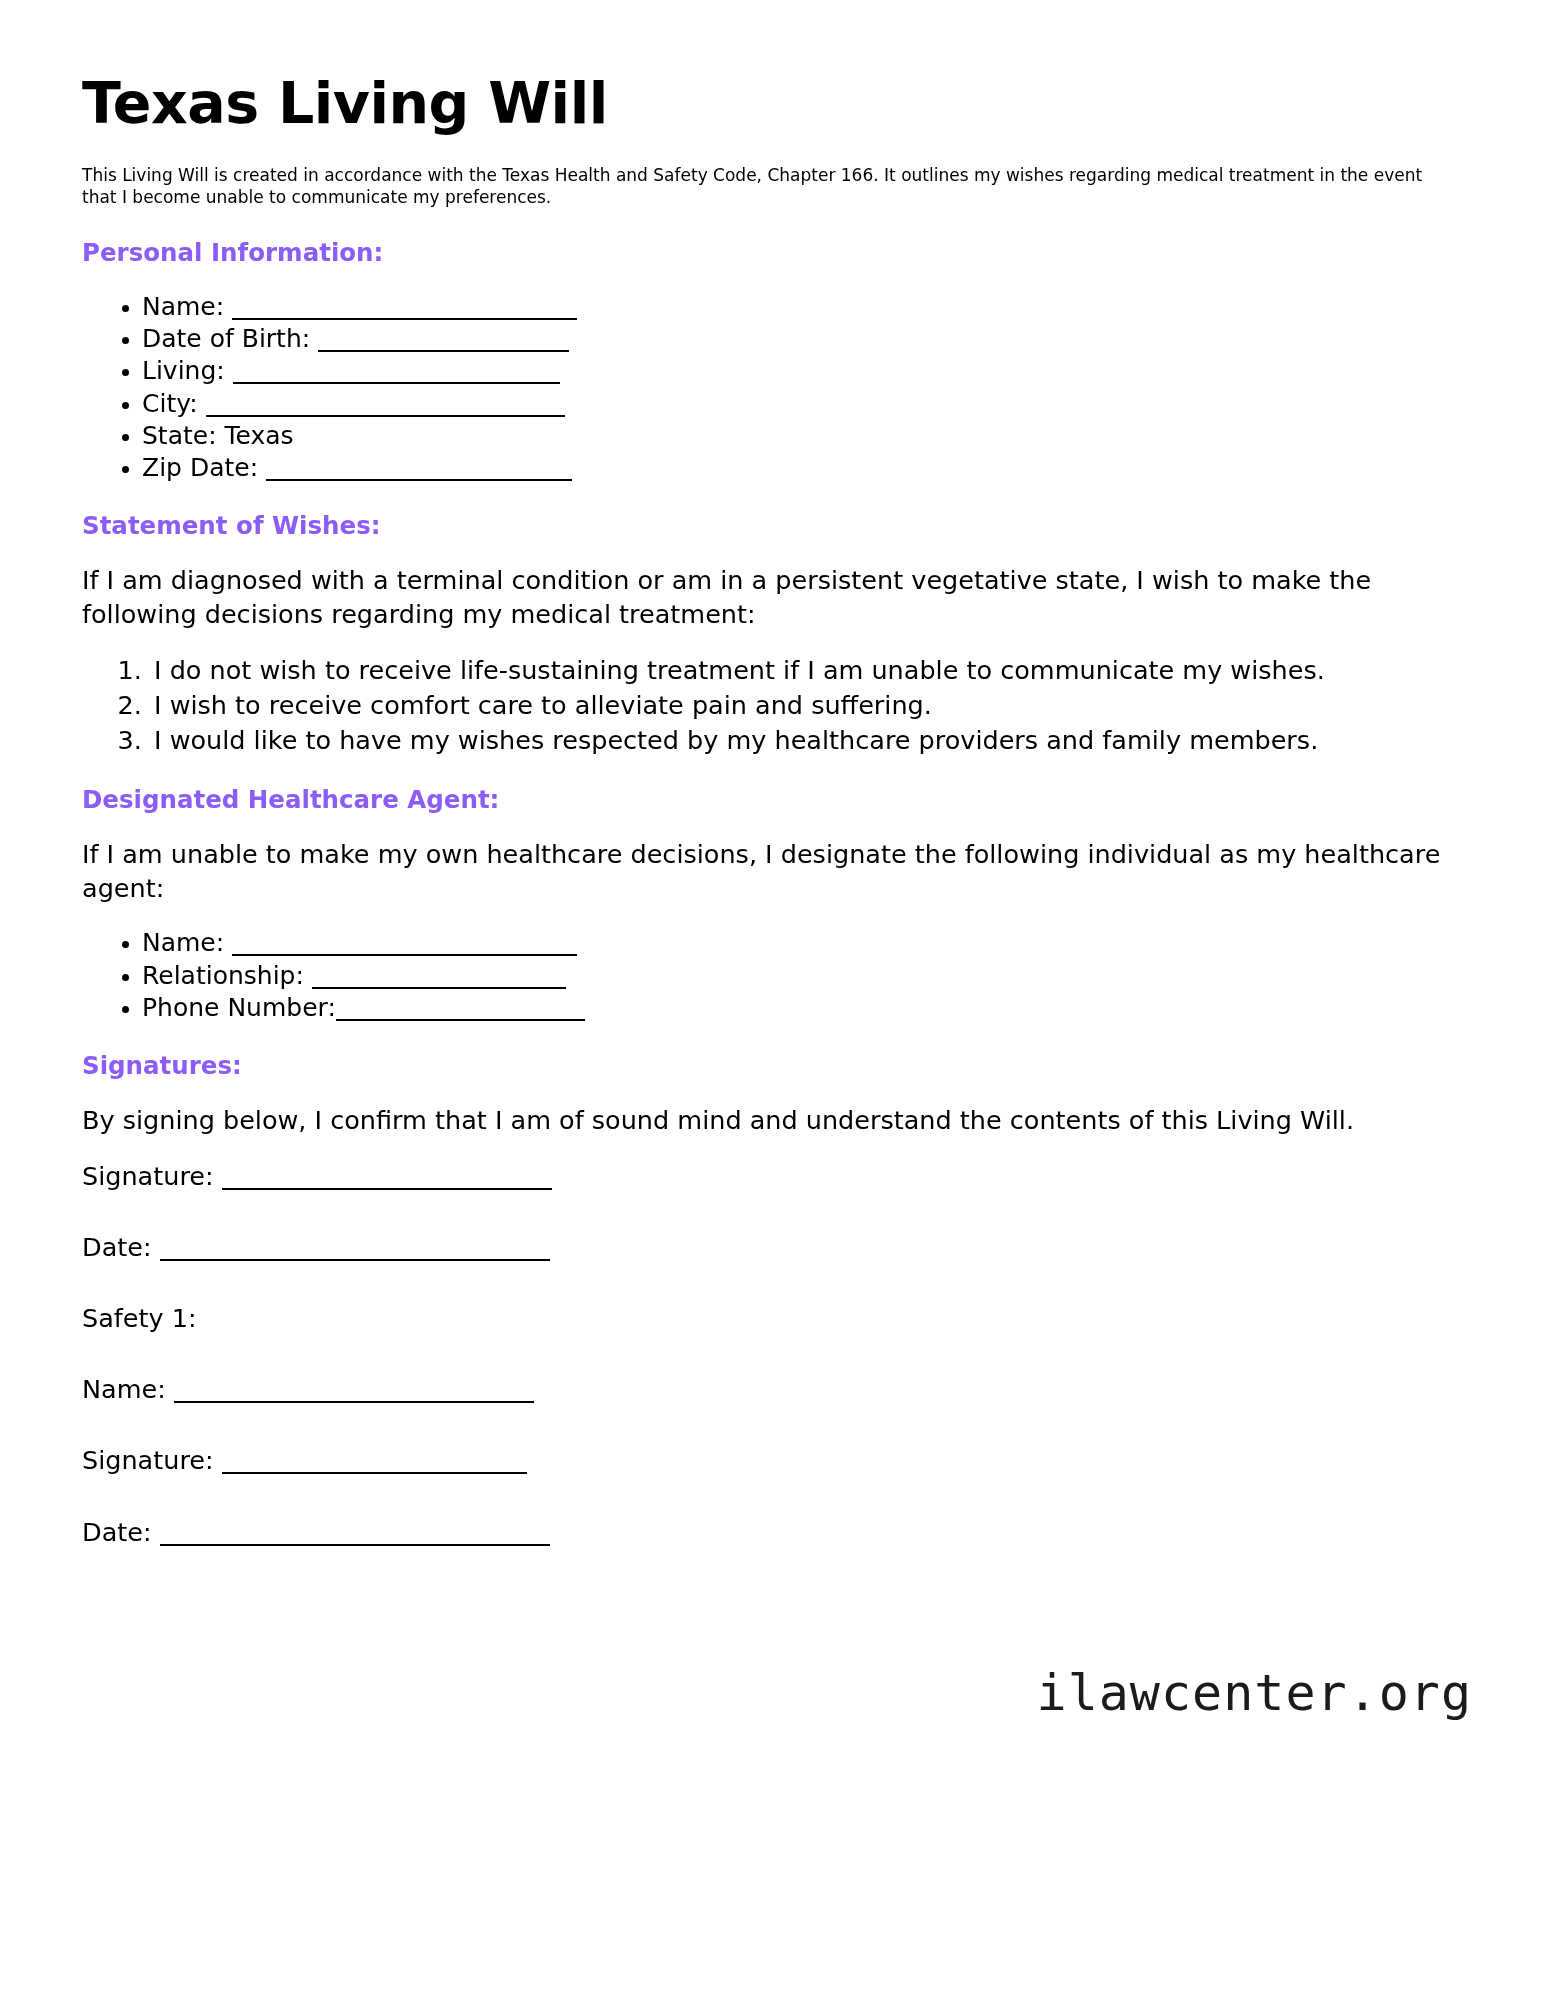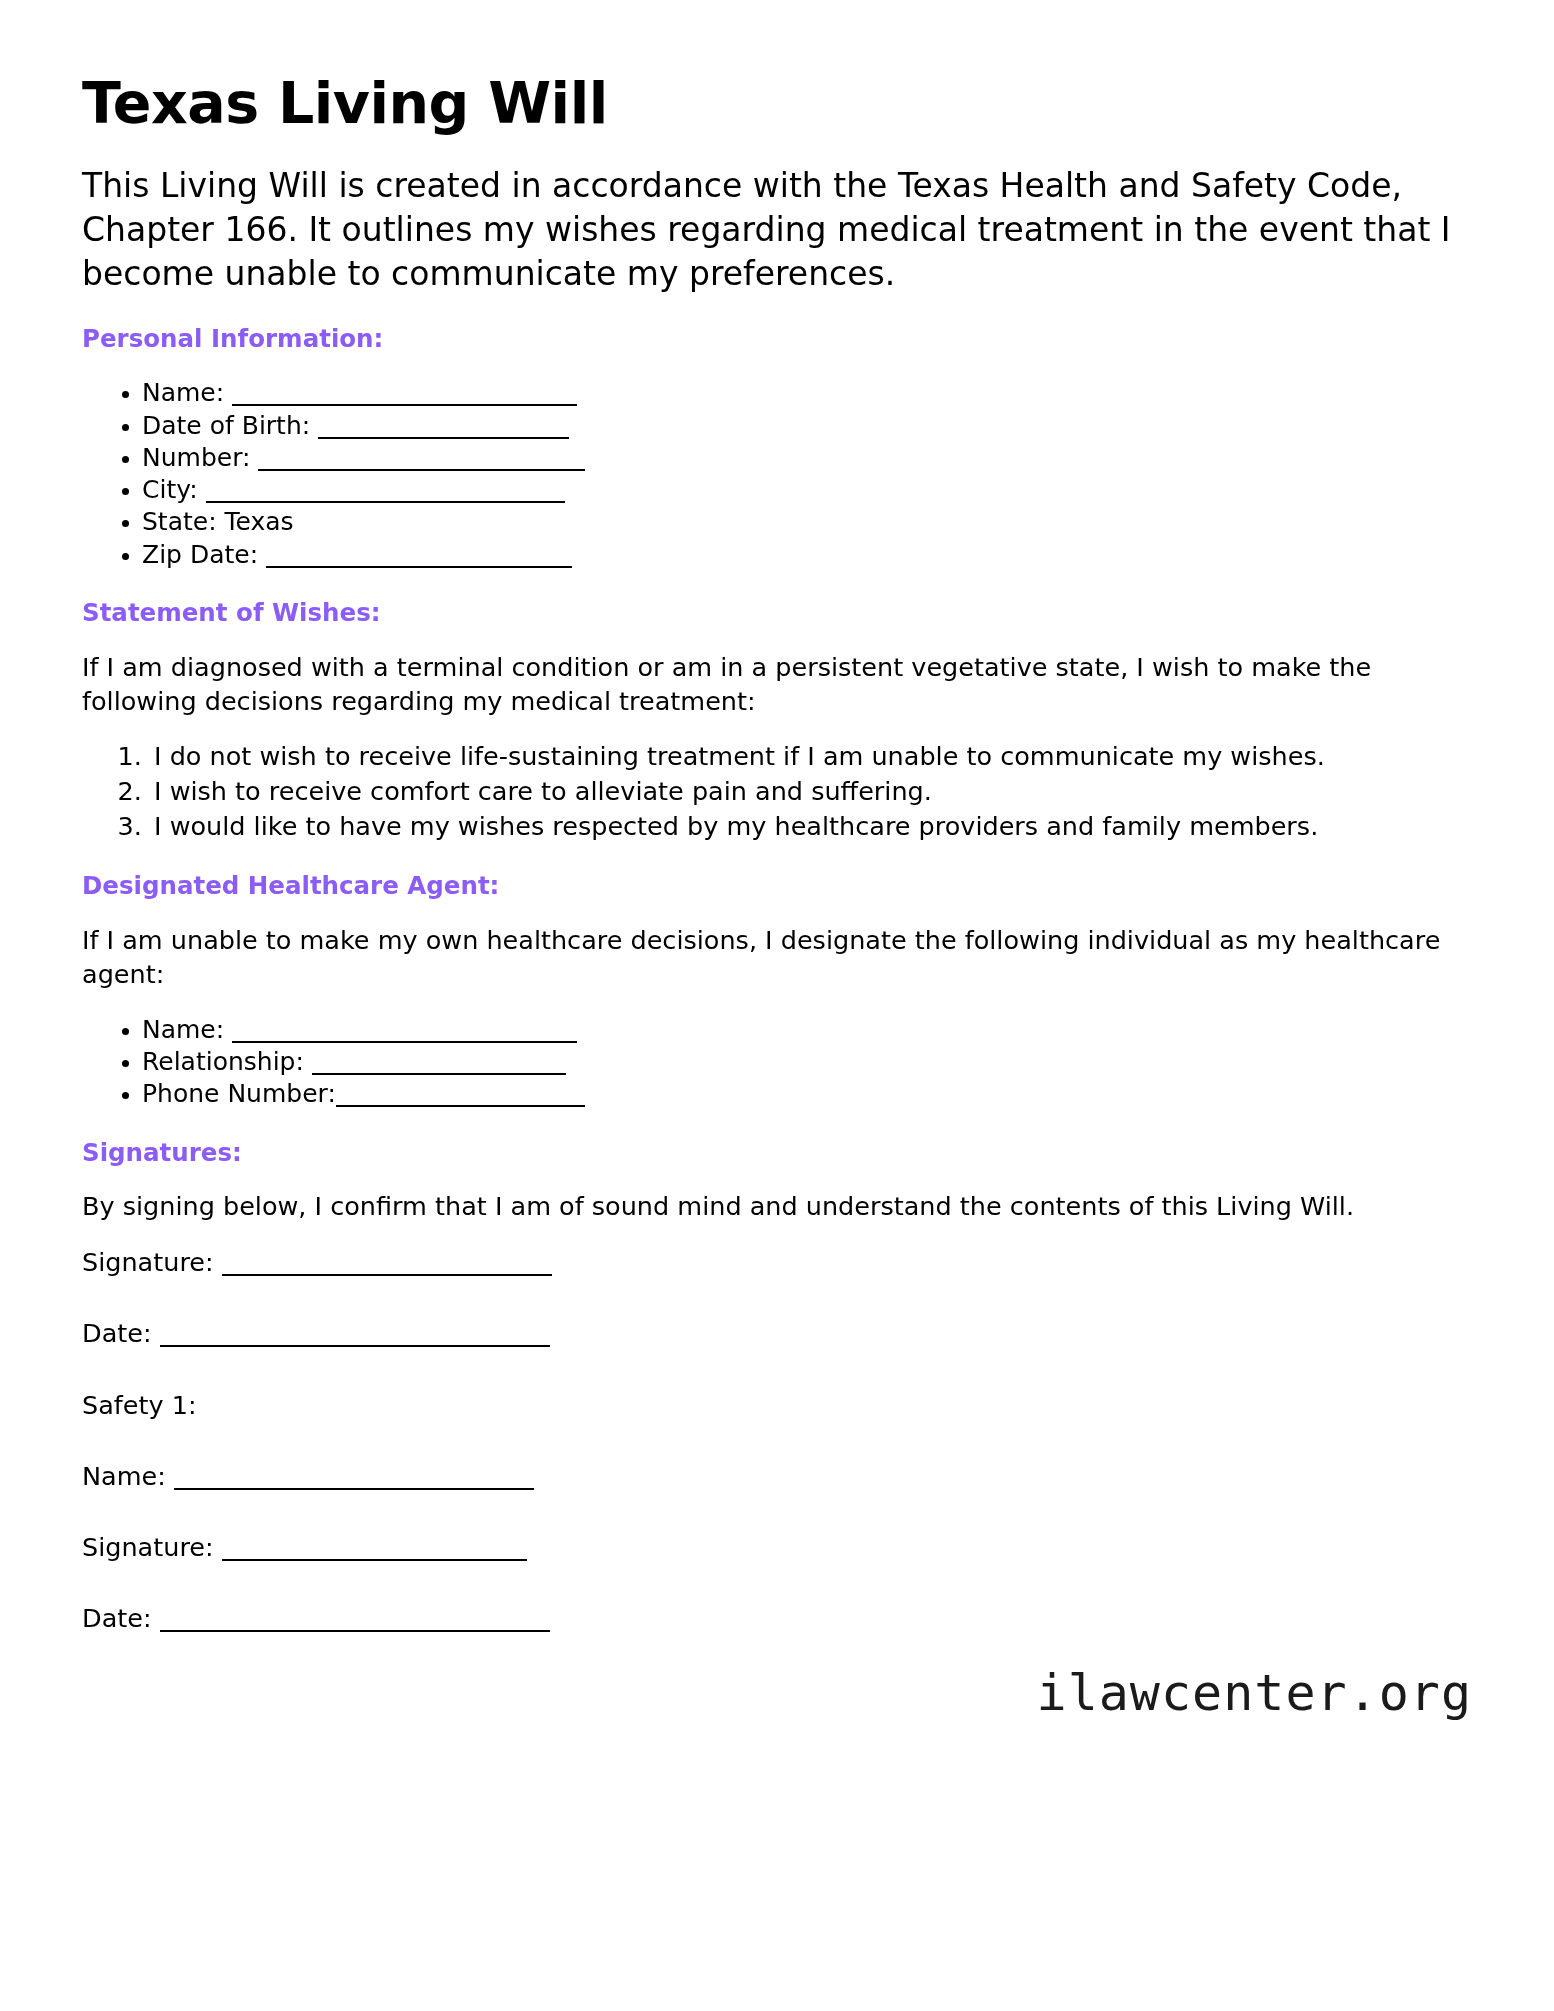--- a/index.html
+++ b/index.html
@@ -31,21 +31,21 @@
     font-family: "DejaVu Sans", sans-serif;
     font-weight: bold;
     font-size: 57px;
     line-height: 1.12;
     letter-spacing: -0.5px;
     margin: 0 0 28px 0;
     color: #000;
   }
 
   .intro {
-    font-size: 33px;
+    font-size: 17px;
     line-height: 1.33;
     margin: 0 0 28px 0;
     max-width: 1385px;
     color: #000;
   }
 
   .section-heading {
     font-weight: bold;
     font-size: 24.5px;
     line-height: 1.3;
@@ -123,21 +123,21 @@
 
   <h1 class="doc-title">Texas Living Will</h1>
 
   <p class="intro">This Living Will is created in accordance with the Texas Health and Safety Code, Chapter 166. It outlines my wishes regarding medical treatment in the event that I become unable to communicate my preferences.</p>
 
   <h2 class="section-heading">Personal Information:</h2>
 
   <ul class="bullets">
     <li><span>Name:</span> <span class="blank" style="width:345px"></span></li>
     <li><span>Date of Birth:</span> <span class="blank" style="width:251px"></span></li>
-    <li><span>Number:</span> <span class="blank" style="width:327px"></span></li>
+    <li><span>Living:</span> <span class="blank" style="width:327px"></span></li>
     <li><span>City:</span> <span class="blank" style="width:359px"></span></li>
     <li><span>State: Texas</span></li>
     <li><span>Zip Date:</span> <span class="blank" style="width:306px"></span></li>
   </ul>
 
   <h2 class="section-heading">Statement of Wishes:</h2>
 
   <p class="body-para">If I am diagnosed with a terminal condition or am in a persistent vegetative state, I wish to make the following decisions regarding my medical treatment:</p>
 
   <ol class="numbers">

